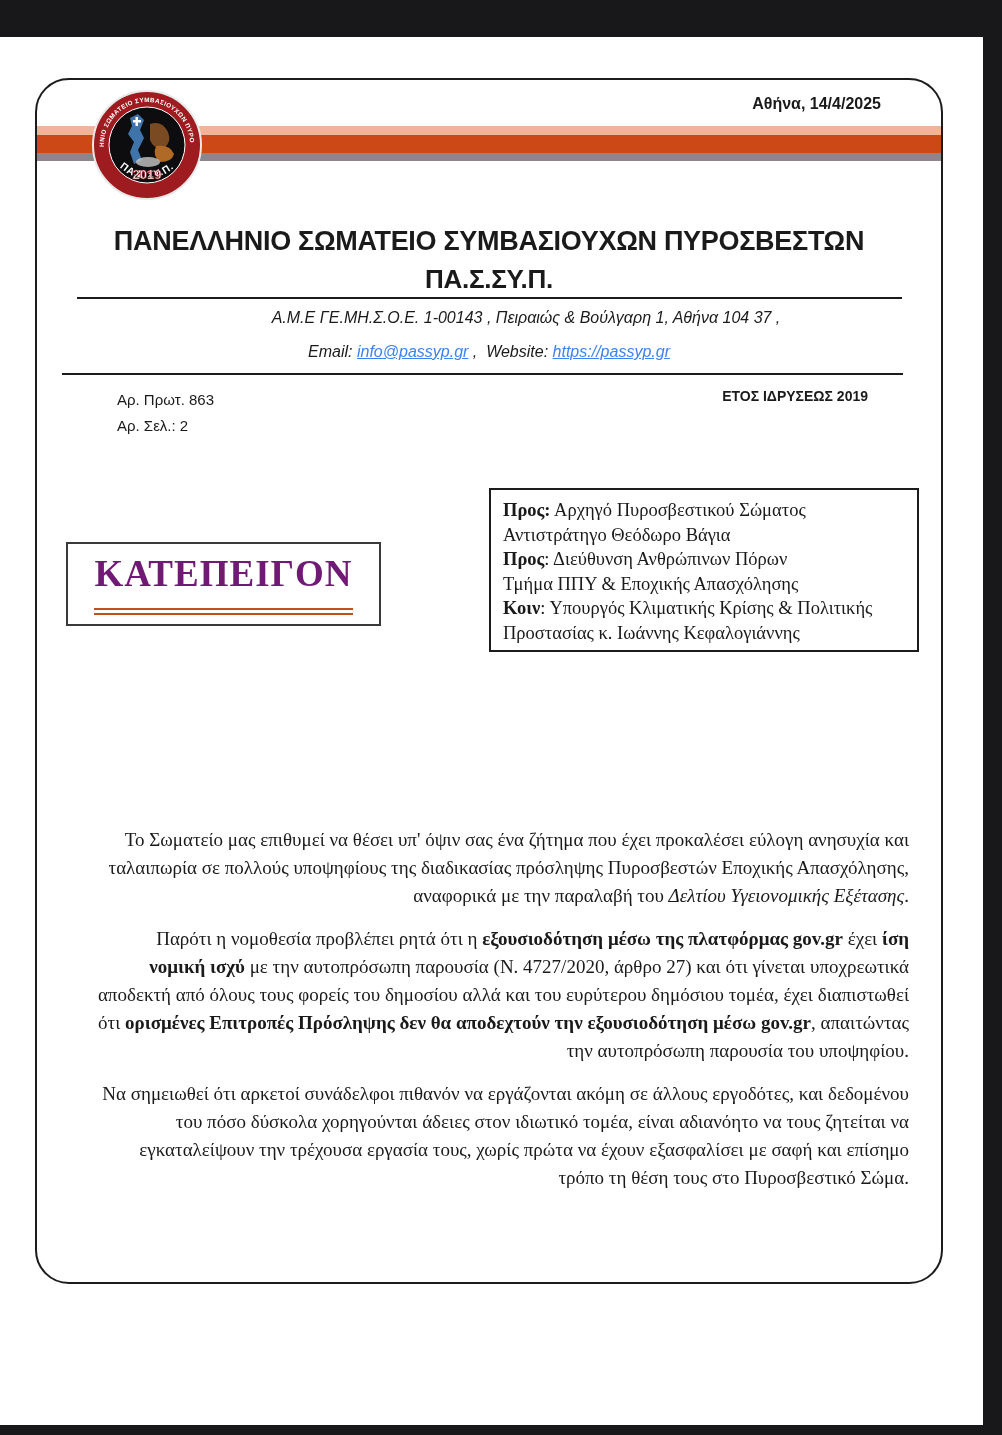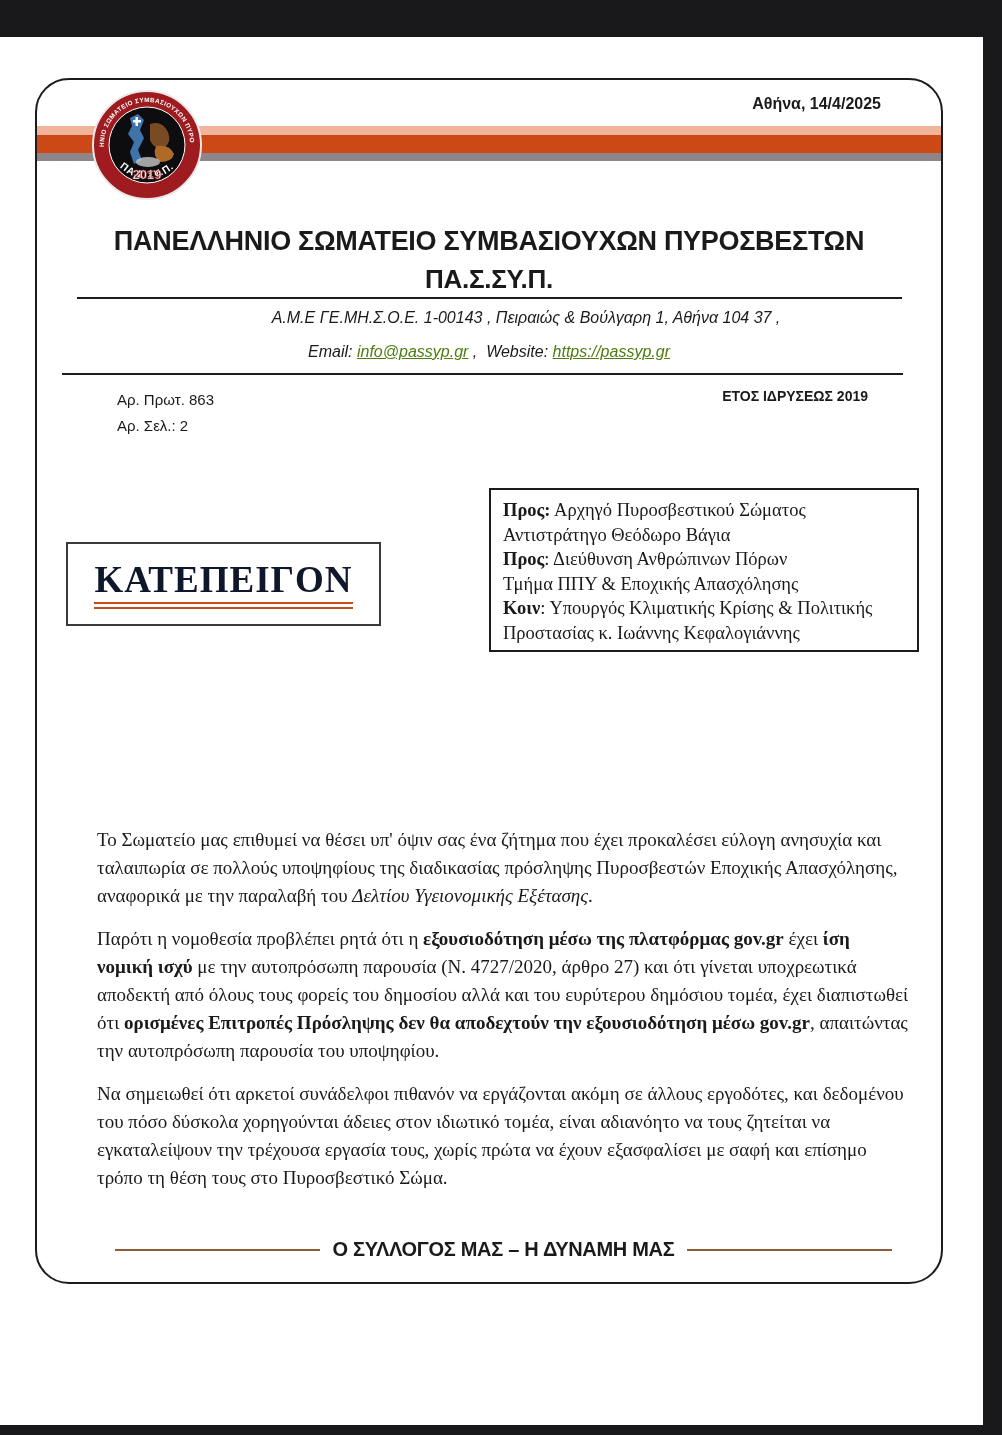--- a/index.html
+++ b/index.html
@@ -42,58 +42,58 @@
   .org-title .l2{font-size:26px;line-height:38px;}
   .hr1{position:absolute;left:40px;top:217px;width:825px;height:2px;background:#1c1c1c;}
   .addr{
     position:absolute;left:0;top:229px;width:100%;text-align:center;
     font-style:italic;font-size:16px;margin-left:37px;
   }
   .contact{
     position:absolute;left:0;top:263px;width:100%;text-align:center;
     font-style:italic;font-size:16px;
   }
-  .contact a{color:#4d7c0f;text-decoration:underline;}
+  .contact a{color:#3b82f6;text-decoration:underline;}
   .hr2{position:absolute;left:25px;top:293px;width:841px;height:2px;background:#1c1c1c;}
   .meta-left{position:absolute;left:80px;top:307px;font-size:15px;line-height:26px;}
   .founding{position:absolute;right:73px;top:308px;font-weight:bold;font-size:14px;}
   .recipients{
     position:absolute;left:452px;top:368px;width:430px;height:164px;
     border:2px solid #1c1c1c;box-sizing:border-box;
     padding:8px 12px;
     font-family:"Liberation Serif","DejaVu Serif",serif;
     font-size:18.5px;line-height:24.5px;margin-top:40px;
   }
   .urgent-box{
     position:absolute;left:29px;top:462px;width:315px;height:84px;
     border:2px solid #3a3a3a;box-sizing:border-box;
     display:flex;align-items:center;justify-content:center;
     background:#fff;
   }
   .urgent-text{
     font-family:"Liberation Serif","DejaVu Serif",serif;
     font-weight:bold;font-size:37px;letter-spacing:1px;
-    color:#0f172a;
+    color:#701a75;
     border-bottom:7px double #c34e1d;
-    padding-bottom:2px;line-height:40px;
+    padding-bottom:14px;line-height:40px;
   }
   .subject{
     position:absolute;left:60px;top:620px;width:790px;
     font-family:"Liberation Serif","DejaVu Serif",serif;
     font-size:19px;line-height:30px;
     text-decoration:underline;
   }
   .subject b{font-weight:bold;}
   .body-text{
     position:absolute;left:60px;top:733px;width:812px;
     font-family:"Liberation Serif","DejaVu Serif",serif;
     font-size:19px;line-height:28px;
   }
   .body-text p{margin:0 0 15px 0;}
-  .body-text p.para{margin-top:13px;}
+  .body-text p.para{margin-top:13px;text-align:right;}
   .seg-b{font-weight:bold;}
   .seg-i{font-style:italic;}
   .footer{
     position:absolute;left:78px;top:1158px;width:777px;
     display:flex;align-items:center;gap:13px;
   }
   .footer-line{flex:1;height:2px;background:#8d5d3b;}
   .footer-text{
     font-weight:bold;font-size:20px;letter-spacing:-0.3px;white-space:nowrap;
   }
@@ -172,19 +172,14 @@
     <span class="urgent-text">ΚΑΤΕΠΕΙΓΟΝ</span>
   </div>
 
 
   <div class="body-text">
     <p class="para"><span>Το Σωματείο μας επιθυμεί να θέσει υπ' όψιν σας ένα ζήτημα που έχει προκαλέσει εύλογη ανησυχία και ταλαιπωρία σε πολλούς υποψηφίους της διαδικασίας πρόσληψης Πυροσβεστών Εποχικής Απασχόλησης, αναφορικά με την παραλαβή του </span><span class="seg-i">Δελτίου Υγειονομικής Εξέτασης</span><span>.</span></p>
     <p class="para"><span>Παρότι η νομοθεσία προβλέπει ρητά ότι η </span><span class="seg-b">εξουσιοδότηση μέσω της πλατφόρμας gov.gr</span><span> έχει </span><span class="seg-b">ίση νομική ισχύ</span><span> με την αυτοπρόσωπη παρουσία (Ν. 4727/2020, άρθρο 27) και ότι γίνεται υποχρεωτικά αποδεκτή από όλους τους φορείς του δημοσίου αλλά και του ευρύτερου δημόσιου τομέα, έχει διαπιστωθεί ότι </span><span class="seg-b">ορισμένες Επιτροπές Πρόσληψης δεν θα αποδεχτούν την εξουσιοδότηση μέσω gov.gr</span><span>, απαιτώντας την αυτοπρόσωπη παρουσία του υποψηφίου.</span></p>
     <p class="para">Να σημειωθεί ότι αρκετοί συνάδελφοι πιθανόν να εργάζονται ακόμη σε άλλους εργοδότες, και δεδομένου του πόσο δύσκολα χορηγούνται άδειες στον ιδιωτικό τομέα, είναι αδιανόητο να τους ζητείται να εγκαταλείψουν την τρέχουσα εργασία τους, χωρίς πρώτα να έχουν εξασφαλίσει με σαφή και επίσημο τρόπο τη θέση τους στο Πυροσβεστικό Σώμα.</p>
   </div>
 
-  <div class="footer">
-    <div class="footer-line"></div>
-    <div class="footer-text">Ο ΣΥΛΛΟΓΟΣ ΜΑΣ – Η ΔΥΝΑΜΗ ΜΑΣ</div>
-    <div class="footer-line"></div>
-  </div>
 
 </div>
 
 </body></html>

